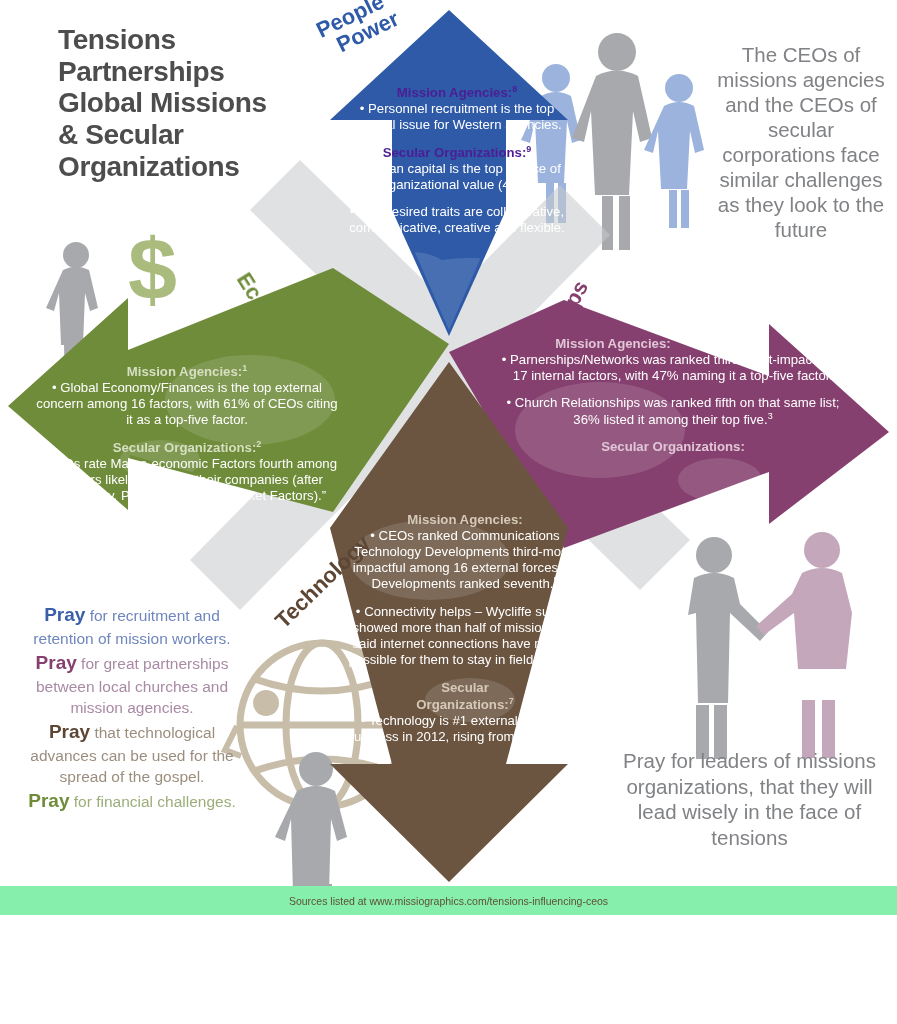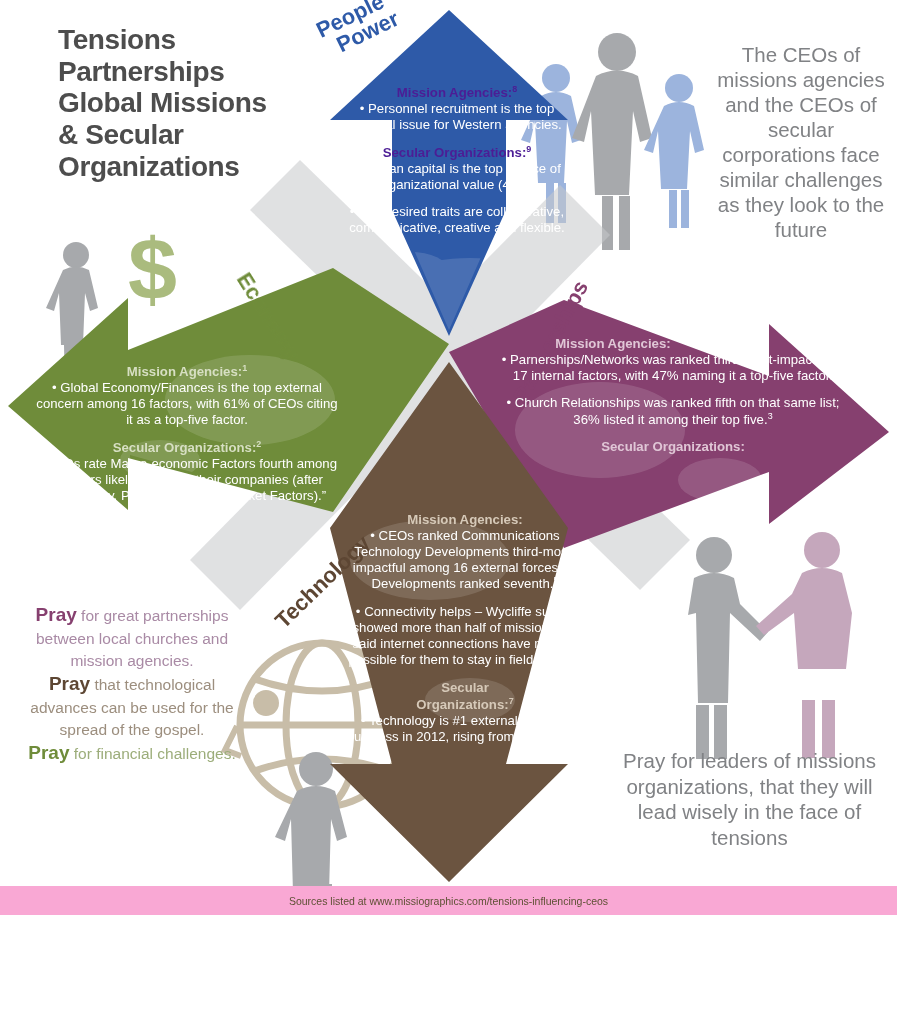--- a/index.html
+++ b/index.html
@@ -77,21 +77,21 @@
     transform: rotate(-62deg); transform-origin: left top;
   }
   #lbl-tech {
     left: 270px; top: 615px; font-size: 22px; color: #5d4633;
     transform: rotate(-44deg); transform-origin: left top;
   }
 
   
   #src-bar {
     position: absolute; left: 0; top: 886px; width: 897px; height: 29px;
-    background: #f9a8d4; color: #5e5034;
+    background: #86efac; color: #5e5034;
     font-size: 10.5px; display: flex; align-items: center; justify-content: center;
   }
   #footer { position: absolute; left: 0; top: 915px; width: 897px; height: 109px; background: #fff; }
 </style>
 </head>
 <body>
 
 <div id="stage">
 
   <svg id="art" viewBox="0 0 897 890">
@@ -204,20 +204,21 @@
     <span>Global Missions</span><br>
     <span>&amp; Secular</span><br>
     <span>Organizations</span>
   </div>
 
   <div id="ceo-statement">The CEOs of missions agencies and the CEOs of secular corporations face similar challenges as they look to the future</div>
 
   <div id="pray-leaders">Pray for leaders of missions organizations, that they will lead wisely in the face of tensions</div>
 
   <div id="pray-list">
+    <span class="pline p-blue"><b>Pray</b><span> for recruitment and retention of mission workers.</span></span>
     <span class="pline p-purp"><b>Pray</b><span> for great partnerships between local churches and mission agencies.</span></span>
     <span class="pline p-brown"><b>Pray</b><span> that technological advances can be used for the spread of the gospel.</span></span>
     <span class="pline p-green"><b>Pray</b><span> for financial challenges.</span></span>
   </div>
 
   <div class="diag-label" id="lbl-people">
     <span>People</span><br>
     <span style="margin-left:12px;display:inline-block">Power</span>
   </div>
   <div class="diag-label" id="lbl-economy">Economy</div>

